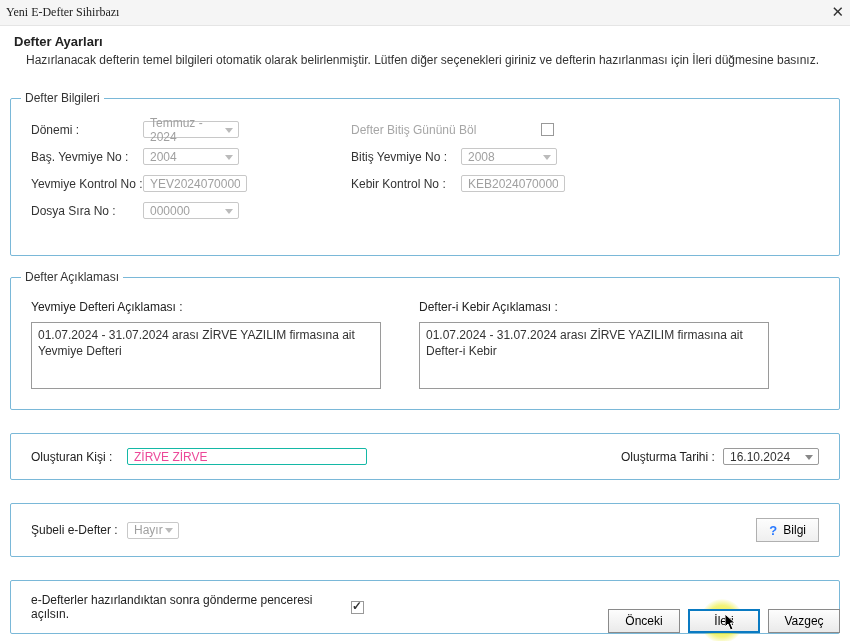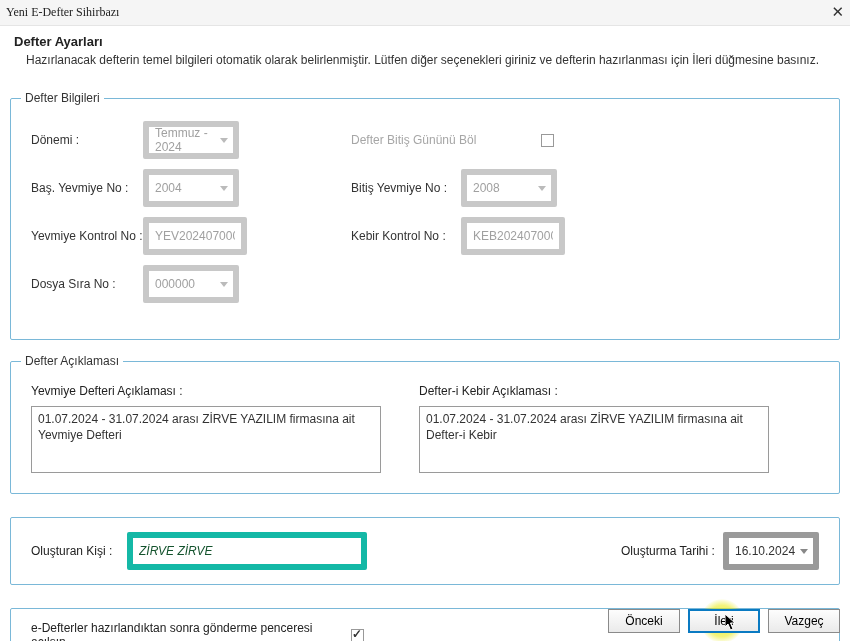--- a/index.html
+++ b/index.html
@@ -46,22 +46,22 @@
     padding: 0 4px;
     margin-left: -10px;
   }
   .row { display: flex; align-items: center; margin-bottom: 10px; }
   .row:last-child { margin-bottom: 16px; }
   .col-left { display: flex; align-items: center; width: 310px; }
   .col-right { display: flex; align-items: center; margin-left: 10px; }
   .label { width: 112px; font-size: 12px; color: #333; }
   .label.right { width: 110px; }
   .input, .select {
-    height: 38px;
-    border: 6px solid #14b8a6;
+    height: 17px;
+    border: 1px solid #14b8a6;
     padding: 0 6px;
     font-size: 12px;
     font-family: inherit;
     border-radius: 2px;
     background: #fff;
     color: #555;
   }
   .input.disabled, .select.disabled {
     background: #fff;
     color: #a0a0a0;
@@ -123,21 +123,21 @@
 
   .plain-section {
     border: 1px solid #7ab8d8;
     border-radius: 2px;
     margin-top: 23px;
     padding: 14px 20px;
     display: flex;
     align-items: center;
   }
 
-  .olusturan-kisi { width: 240px; color: #14532d; font-style: italic; }
+  .olusturan-kisi { width: 240px; color: #ec4899; }
   .olusturan-label { width: 96px; }
   .gap { flex: 1; }
   .bilgi-btn {
     height: 24px;
     padding: 0 12px;
     border: 1px solid #b0b0b0;
     background: linear-gradient(#fdfdfd,#efefef);
     cursor: default;
     display: inline-flex;
     align-items: center;
@@ -265,20 +265,29 @@
   </fieldset>
 
   <div class="plain-section">
     <span class="olusturan-label">Oluşturan Kişi :</span>
     <input class="input olusturan-kisi" value="ZİRVE ZİRVE" style="">
     <div class="gap"></div>
     <span style="width:102px">Oluşturma Tarihi :</span>
     <span class="select w96" style="color:#333;border-color:#9a9a9a">16.10.2024</span>
   </div>
 
+  <div class="plain-section">
+    <span class="olusturan-label">Şubeli e-Defter :</span>
+    <span class="select disabled w52">Hayır</span>
+    <div class="gap"></div>
+    <button class="bilgi-btn">
+      <span class="q">?</span>
+      <span>Bilgi</span>
+    </button>
+  </div>
 
   <div class="plain-section" style="padding:12px 20px">
     <span style="width:320px">e-Defterler hazırlandıktan sonra gönderme penceresi açılsın.</span>
     <span class="checkbox checked"></span>
   </div>
 
 </div>
 
 <div class="ileri-spot" style="bottom:-2px; right:106px;"></div>
 

